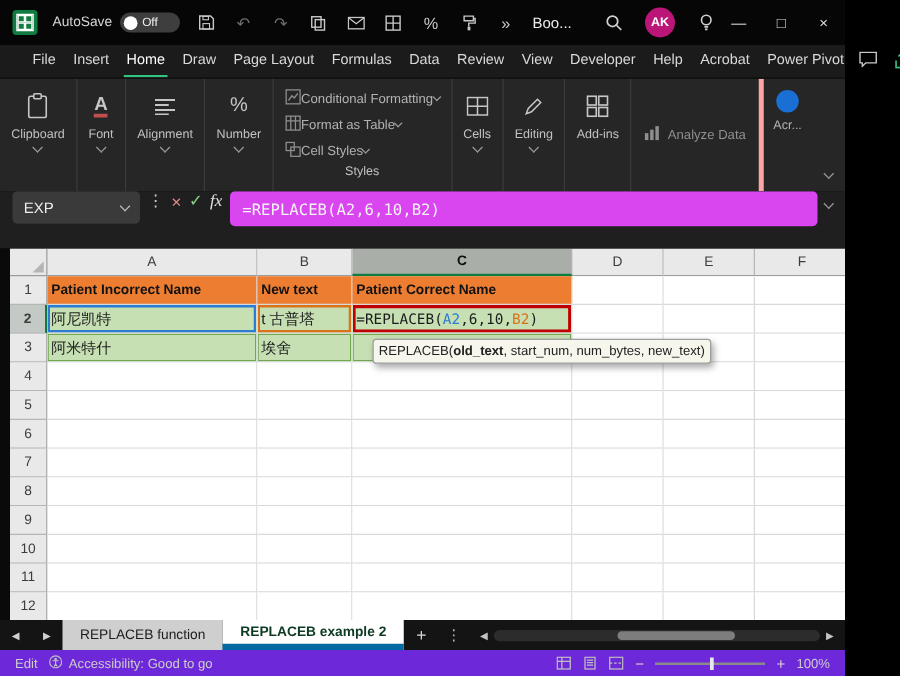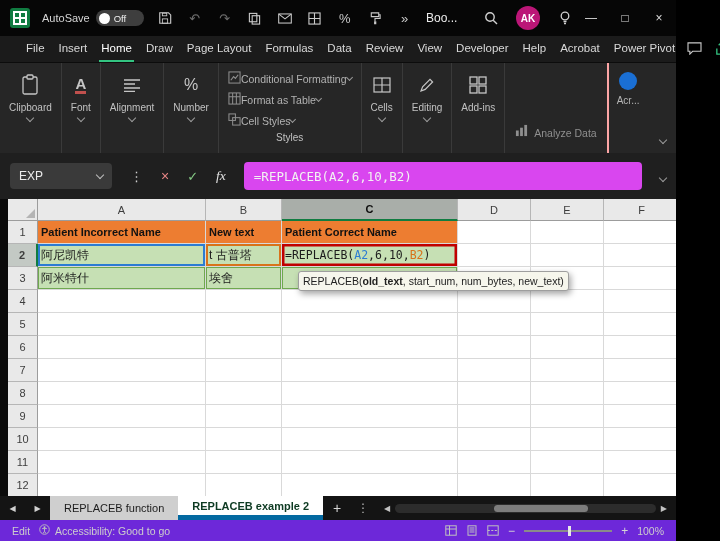--- a/index.html
+++ b/index.html
@@ -38,27 +38,27 @@
   .rgroup{display:flex;flex-direction:column;align-items:center;padding:9px 9px 3px;border-right:1px solid #3a3a3a;gap:4px}
   .rg-icon{height:26px;display:flex;align-items:center;justify-content:center}
   .rg-label{font-size:10px;color:#c2c2c2;white-space:nowrap}
   .chev{display:inline-block;width:5px;height:5px;border-right:1.4px solid #9a9a9a;border-bottom:1.4px solid #9a9a9a;
         transform:rotate(45deg);margin-top:-2px}
   .chev.sm{width:4px;height:4px}
   .styles-group{display:flex;flex-direction:column;padding:5px 9px 2px;border-right:1px solid #3a3a3a}
   .style-row{display:flex;align-items:center;gap:0;height:21px;font-size:10.5px;color:#b2b2b2;white-space:nowrap}
   .styles-label{text-align:center;font-size:10px;color:#c2c2c2;margin-top:1px}
   .fonticon{font-size:15px;font-weight:700;color:#c6c6c6;border-bottom:3px solid #c0504d;line-height:14px}
-  .analyze{display:flex;align-items:flex-end;padding:14px 10px;border-right:2px solid #fca5a5;font-size:10.5px;color:#8f8f8f;gap:6px;white-space:nowrap}
+  .analyze{display:flex;align-items:center;padding:14px 10px;border-right:4px solid #fca5a5;font-size:10.5px;color:#8f8f8f;gap:6px;white-space:nowrap}
   .acrobat{display:flex;flex-direction:column;align-items:center;padding:9px 8px;gap:5px;font-size:10px;color:#b5b5b5}
   .acro-circle{width:18px;height:18px;border-radius:50%;background:#1a6fd4}
   .ribbon-collapse{position:absolute;right:10px;bottom:6px}
 
   
-  .fbar{flex:0 0 46px;background:#1f1f1f;display:flex;align-items:center;padding:0 10px;gap:18px}
+  .fbar{flex:0 0 46px;background:#1f1f1f;display:flex;padding:0 10px;gap:6px}
   .namebox{width:84px;height:26px;background:#3a3a3a;border-radius:4px;display:flex;align-items:center;padding:0 9px;
            color:#ececec;font-size:12px}
   .namebox .chev{margin-left:auto;border-color:#bdbdbd}
   .fb-icon{font-size:13px;color:#cfcfcf}
   .fx-cancel{color:#e88686;font-size:14px}
   .fx-check{color:#85c985;font-size:13px}
   .fx-label{font-style:italic;font-family:"Liberation Serif",serif;font-size:13.5px;color:#e2e2e2}
   .finput{flex:1;height:28px;background:#d946ef;border-radius:4px;display:flex;align-items:center;padding:0 10px;
           font-family:"DejaVu Sans Mono",monospace;font-size:12.5px;color:#f2f2f2;white-space:nowrap}
   .fexpand .chev{border-color:#9a9a9a}

